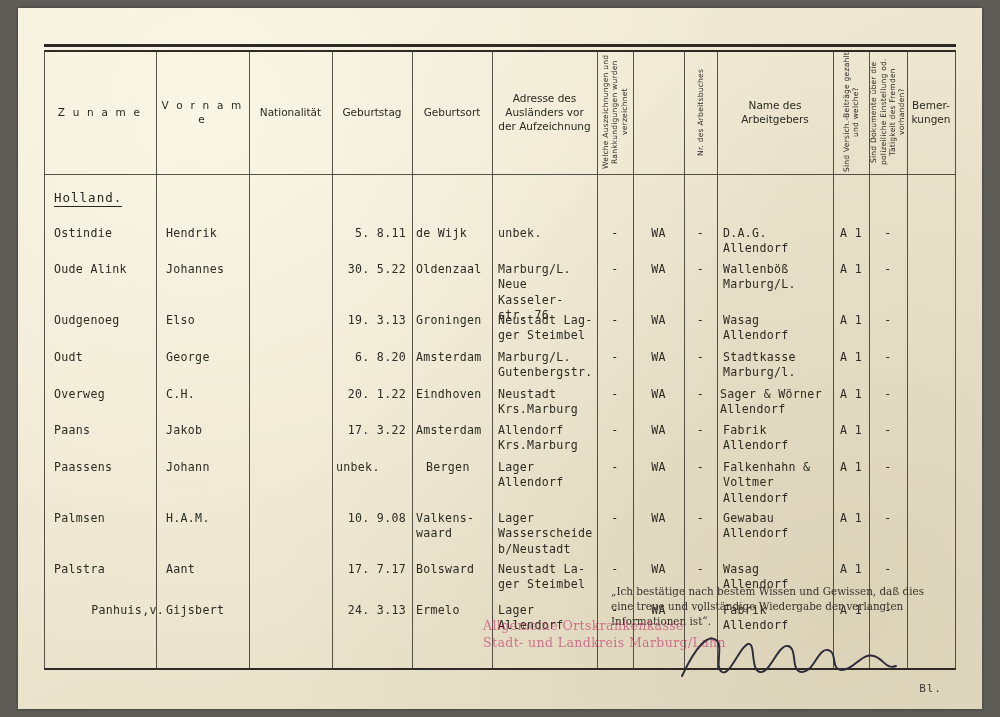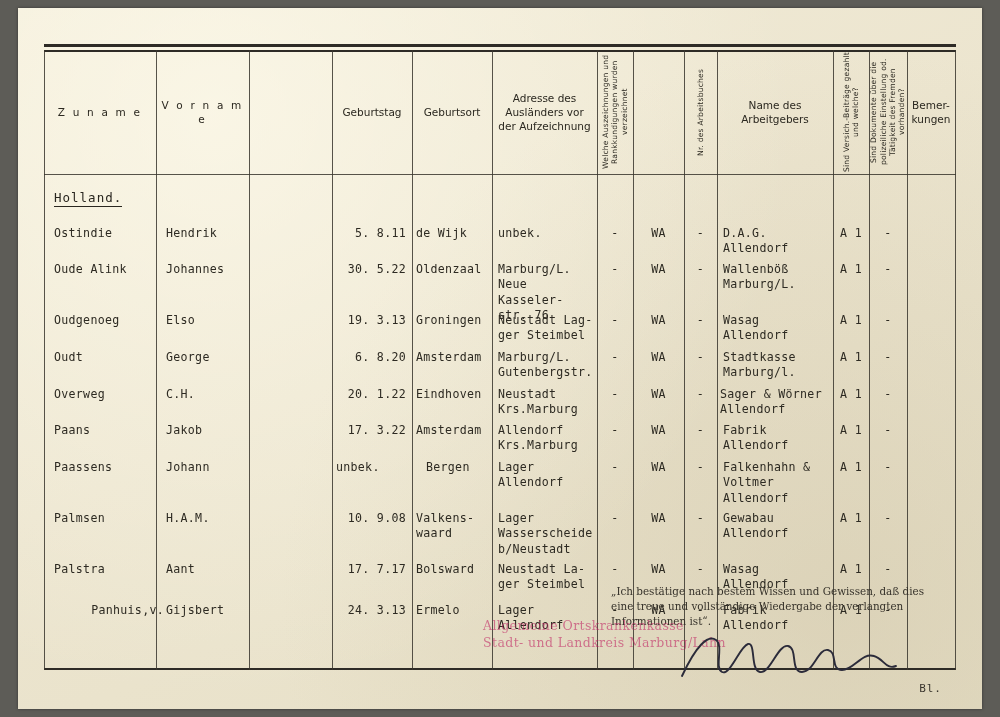--- a/index.html
+++ b/index.html
@@ -117,20 +117,23 @@
     <div class="vline" style="left:825px;"></div>
     <div class="vline" style="left:863px;"></div>
     <div class="vline" style="left:911px;"></div>
 
     <div class="hdr" style="left:0;width:112px;">
       <span class="sp">Z u n a m e</span>
     </div>
     <div class="hdr" style="left:112px;width:93px;">
       <span class="sp">V o r n a m e</span>
     </div>
+    <div class="hdr" style="left:205px;width:83px;">
+      <span>Nationalität</span>
+    </div>
     <div class="hdr" style="left:368px;width:80px;">
       <span>Geburtsort</span>
     </div>
     <div class="hdr" style="left:288px;width:80px;">
       <span>Geburtstag</span>
     </div>
     <div class="hdr" style="left:448px;width:105px;">
       <span>Adresse des Ausländers vor der Aufzeichnung</span>
     </div>
     <div class="hdr vert" style="left:553px;width:36px;">

